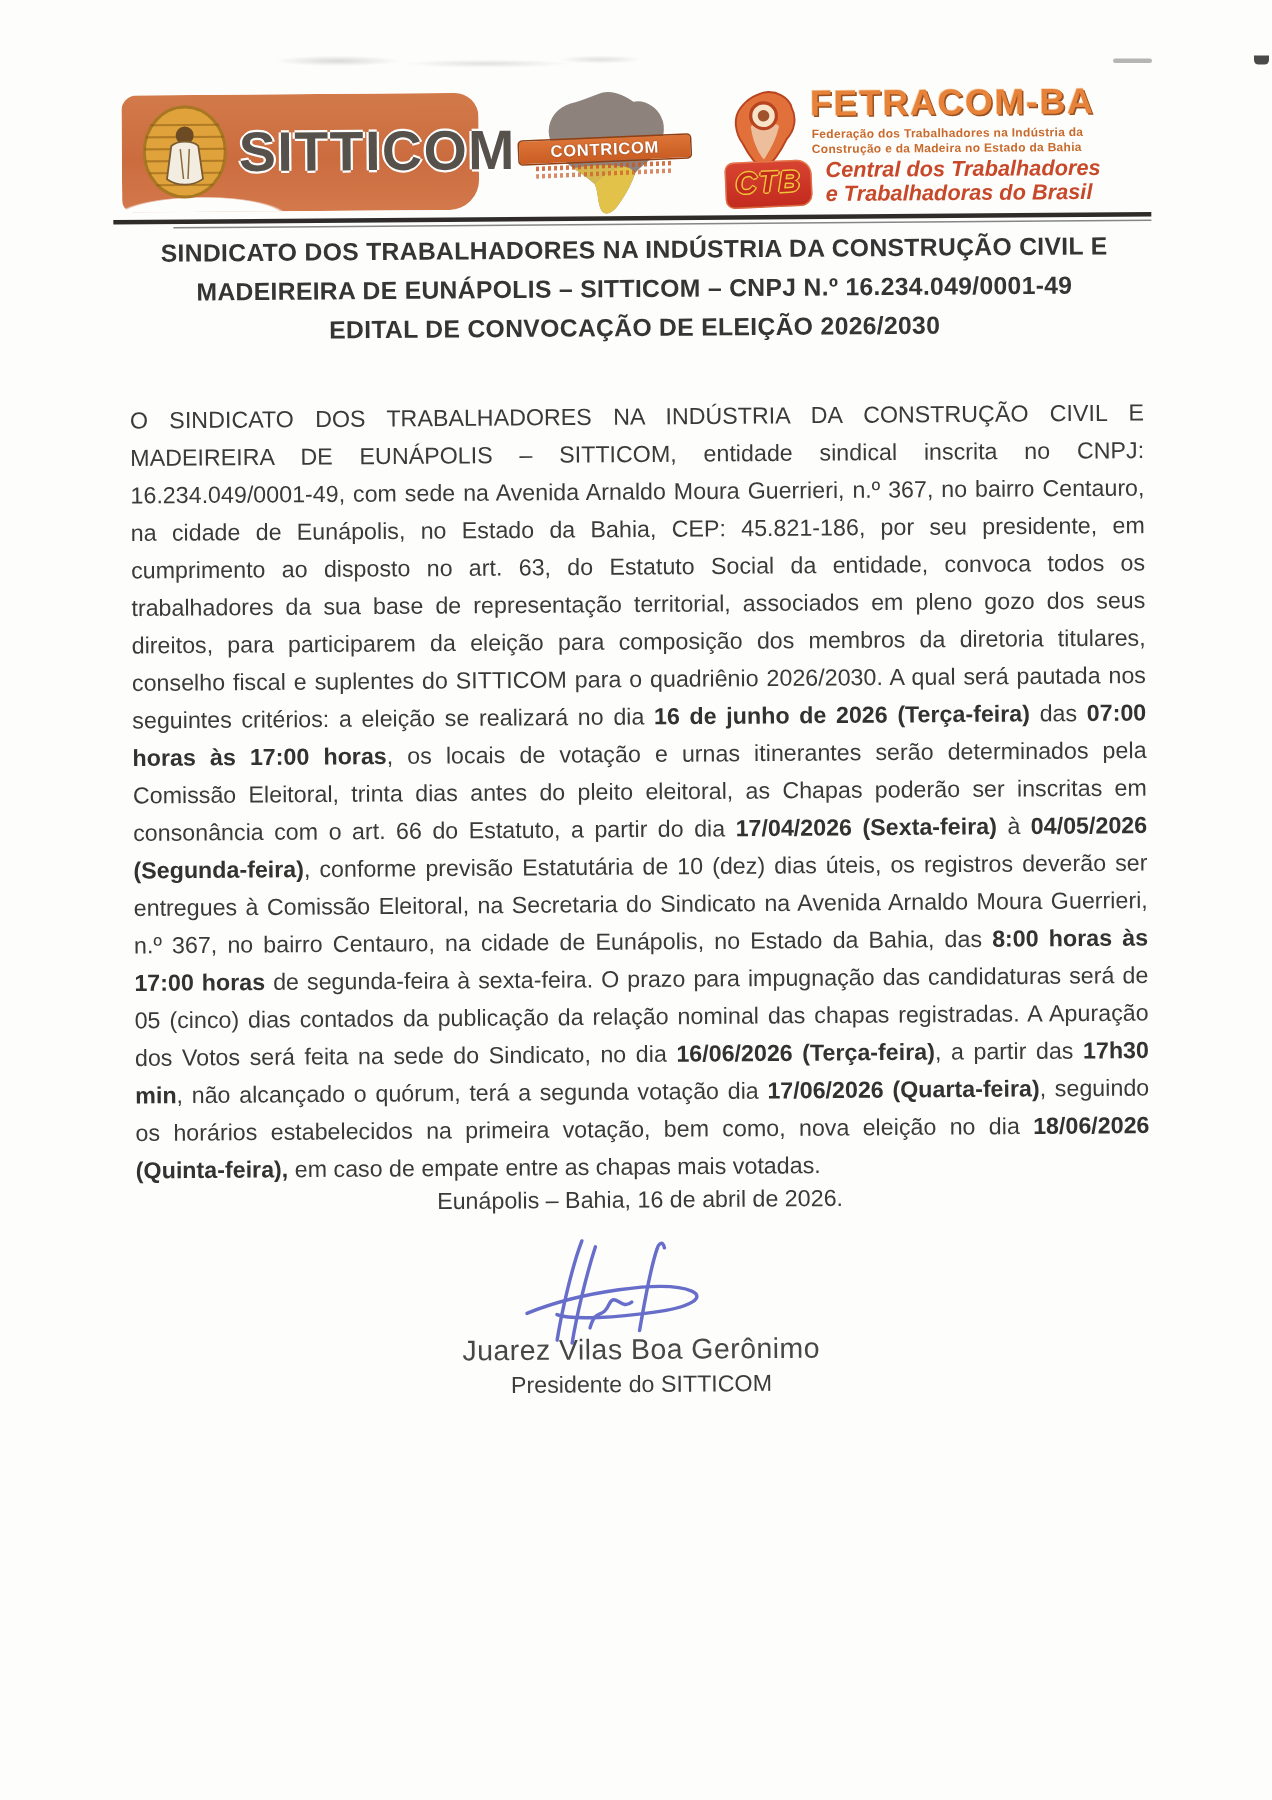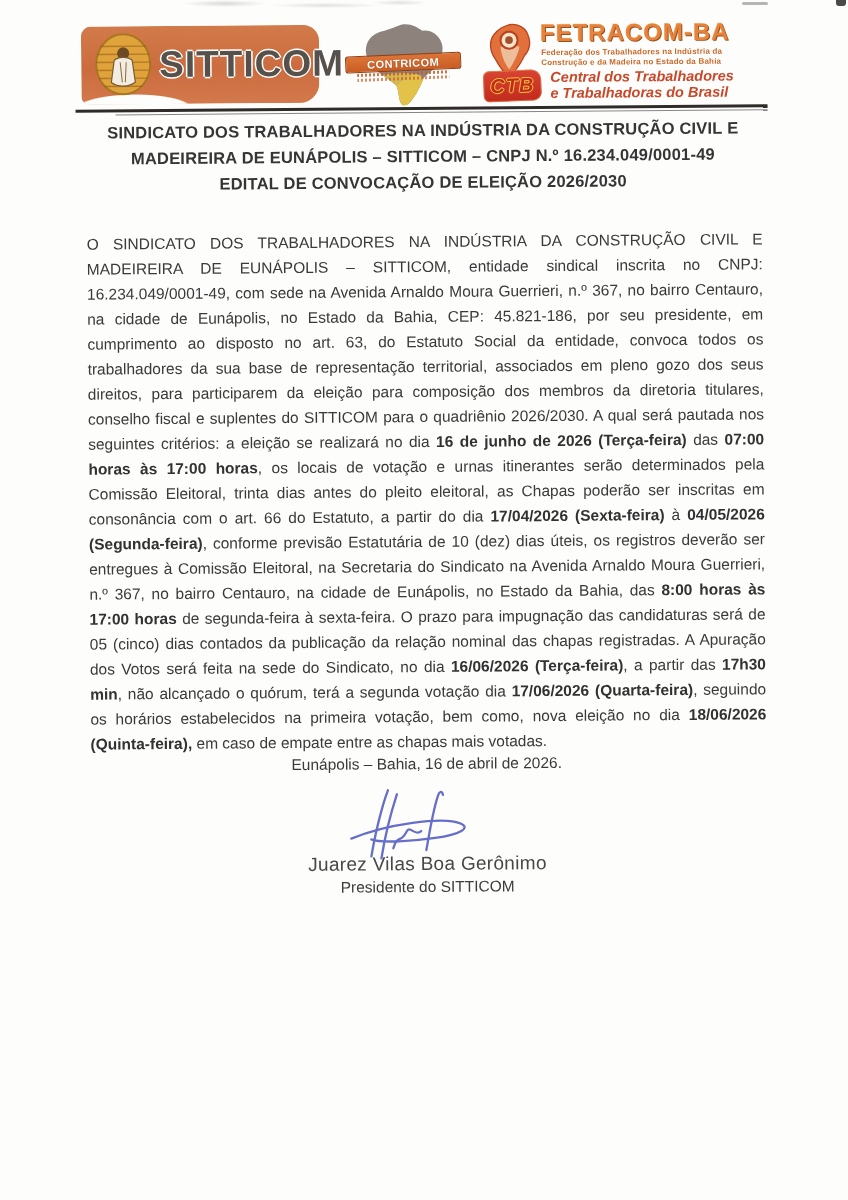--- a/index.html
+++ b/index.html
@@ -4,21 +4,21 @@
 <style>
   html,body{margin:0;padding:0;}
   body{
     width:848px;height:1200px;
     background:#fdfdfc;
     font-family:"Liberation Sans", sans-serif;
     color:#3a3a3a;
     overflow:hidden;
     position:relative;
   }
-  .page{position:absolute;inset:0;}
+  .page{position:absolute;inset:0;margin-top:37px;}
   .content{
     position:absolute;inset:0;
     transform:rotate(-0.45deg);
     transform-origin:50% 420px;
   }
   
   .artifact{position:absolute;pointer-events:none;}
   .smudge{
     left:175px;top:0;width:250px;height:9px;
     background:

